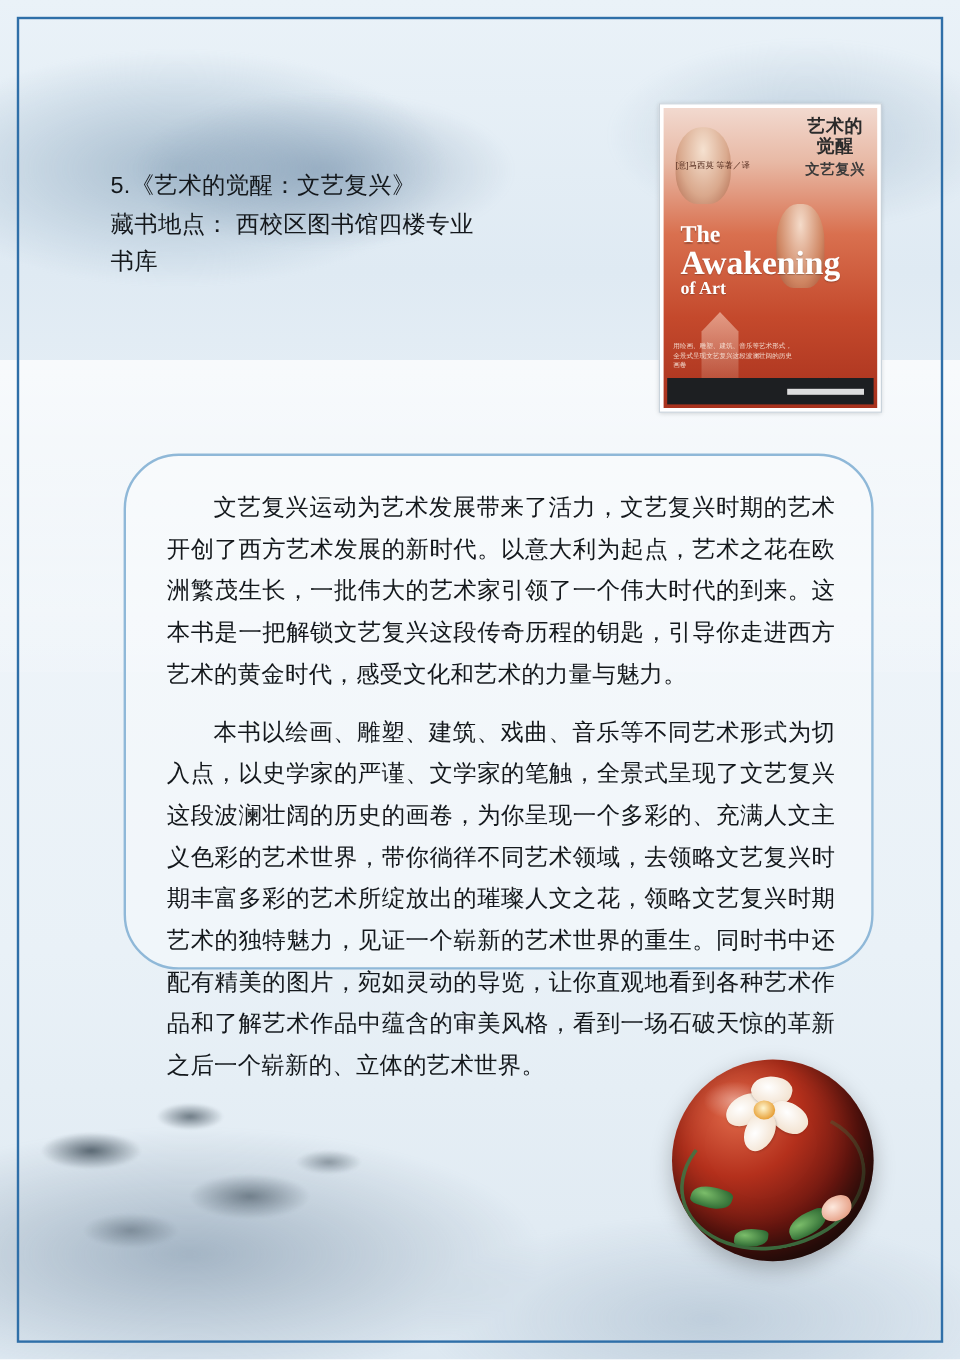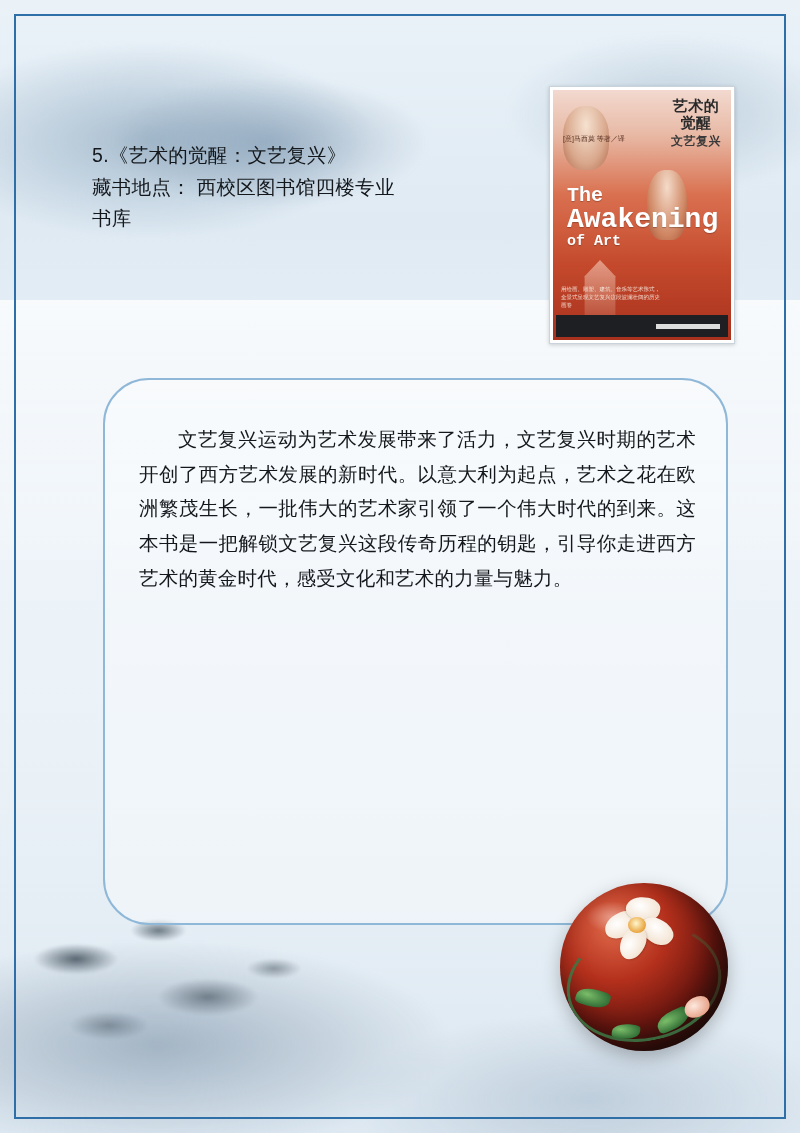--- a/index.html
+++ b/index.html
@@ -151,21 +151,21 @@
     font-size: 12px;
     font-weight: 700;
     margin-top: 3px;
     color: #3a3a3a;
   }
   .cover-en {
     position: absolute;
     left: 14px;
     top: 96px;
     color: #ffffff;
-    font-family: Liberation Mono, monospace;
+    font-family: Liberation Serif, serif;
     font-size: 20px;
     line-height: 1.0;
     font-weight: 700;
     text-shadow: 0 1px 1px rgba(0,0,0,0.25);
   }
   .cover-en span { display: block; }
   .cover-en .l2 { font-size: 28px; }
   .cover-en .l3 { font-size: 15px; }
   .cover-author {
     position: absolute;
@@ -206,26 +206,26 @@
     color: #f7e7dc;
     opacity: 0.9;
   }
 
   
   .body-card {
     position: absolute;
     left: 103px;
     top: 378px;
     width: 625px;
-    height: 547px;
+    height: 430px;
     border: 2px solid #8fb8d8;
     border-radius: 46px;
     background: rgba(255,255,255,0.35);
     box-sizing: border-box;
-    padding: 42px 30px 18px 34px;
+    padding: 26px 30px 18px 34px;
   }
   .body-card p {
     margin: 0 0 14px 0;
     text-indent: 2em;
     font-size: 19.5px;
     line-height: 1.78;
     color: #14181c;
     letter-spacing: 0.2px;
     text-align: justify;
   }
@@ -341,20 +341,21 @@
       <div class="cover-blurb">用绘画、雕塑、建筑、音乐等艺术形式，全景式呈现文艺复兴这段波澜壮阔的历史画卷</div>
       <div class="cover-imprint-cn">四川美术出版社</div>
       <div class="cover-strip">
         <div class="cover-strip-line"></div>
       </div>
     </div>
   </div>
 
   <div class="body-card">
     <p>文艺复兴运动为艺术发展带来了活力，文艺复兴时期的艺术开创了西方艺术发展的新时代。以意大利为起点，艺术之花在欧洲繁茂生长，一批伟大的艺术家引领了一个伟大时代的到来。这本书是一把解锁文艺复兴这段传奇历程的钥匙，引导你走进西方艺术的黄金时代，感受文化和艺术的力量与魅力。</p>
+    <p>本书以绘画、雕塑、建筑、戏曲、音乐等不同艺术形式为切入点，以史学家的严谨、文学家的笔触，全景式呈现了文艺复兴这段波澜壮阔的历史的画卷，为你呈现一个多彩的、充满人文主义色彩的艺术世界，带你徜徉不同艺术领域，去领略文艺复兴时期丰富多彩的艺术所绽放出的璀璨人文之花，领略文艺复兴时期艺术的独特魅力，见证一个崭新的艺术世界的重生。同时书中还配有精美的图片，宛如灵动的导览，让你直观地看到各种艺术作品和了解艺术作品中蕴含的审美风格，看到一场石破天惊的革新之后一个崭新的、立体的艺术世界。</p>
   </div>
 
   <div class="ball">
     <div class="ball-gloss"></div>
     <div class="ball-vine"></div>
     <div class="ball-leaf leaf1"></div>
     <div class="ball-leaf leaf2"></div>
     <div class="ball-leaf leaf3"></div>
     <div class="ball-bud"></div>
     <div class="ball-flower">

